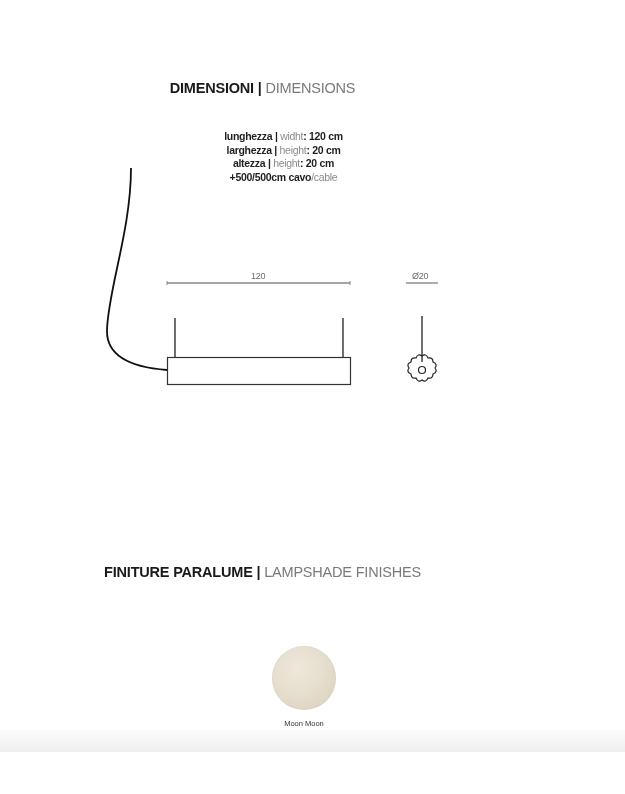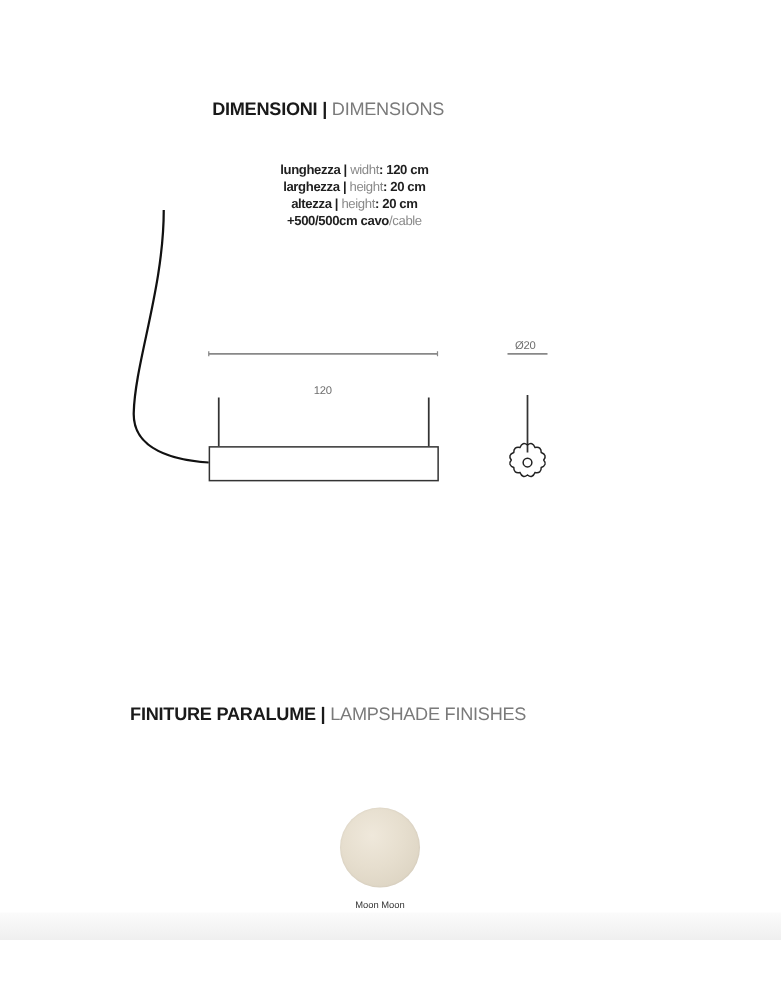--- a/index.html
+++ b/index.html
@@ -53,21 +53,21 @@
     <rect x="167.5" y="357.5" width="183" height="27" fill="#fff" stroke="#333" stroke-width="1.2"></rect>
 
     <line x1="406" y1="283" x2="438" y2="283" stroke="#888" stroke-width="1.4"></line>
 
     <line x1="422" y1="316" x2="422" y2="362" stroke="#333" stroke-width="1.4"></line>
 
     <path fill="none" stroke="#222" stroke-width="1.2" d="M422 356
          q4 -3 6 2 q5 -1 5 4 q5 2 2 6 q3 4 -2 6 q0 5 -5 4 q-2 5 -6 2 q-4 3 -6 -2 q-5 1 -5 -4 q-5 -2 -2 -6 q-3 -4 2 -6 q0 -5 5 -4 q2 -5 6 -2 z"></path>
     <circle cx="422" cy="370" r="3.5" fill="none" stroke="#222" stroke-width="1.2"></circle>
   </svg>
-  <div class="dim-label" style="left:251px; top:271px;margin-top:36px;">120</div>
+  <div class="dim-label" style="left:251px; top:271px;">120</div>
   <div class="dim-label" style="left:412px; top:271px;">Ø20</div>
 
   <div class="title" id="finish-title">
     <span>FINITURE PARALUME</span><span> | </span><span class="light">LAMPSHADE FINISHES</span>
   </div>
 
 
   <div class="swatch"></div>
   <div class="swatch-label">Moon Moon</div>
 

